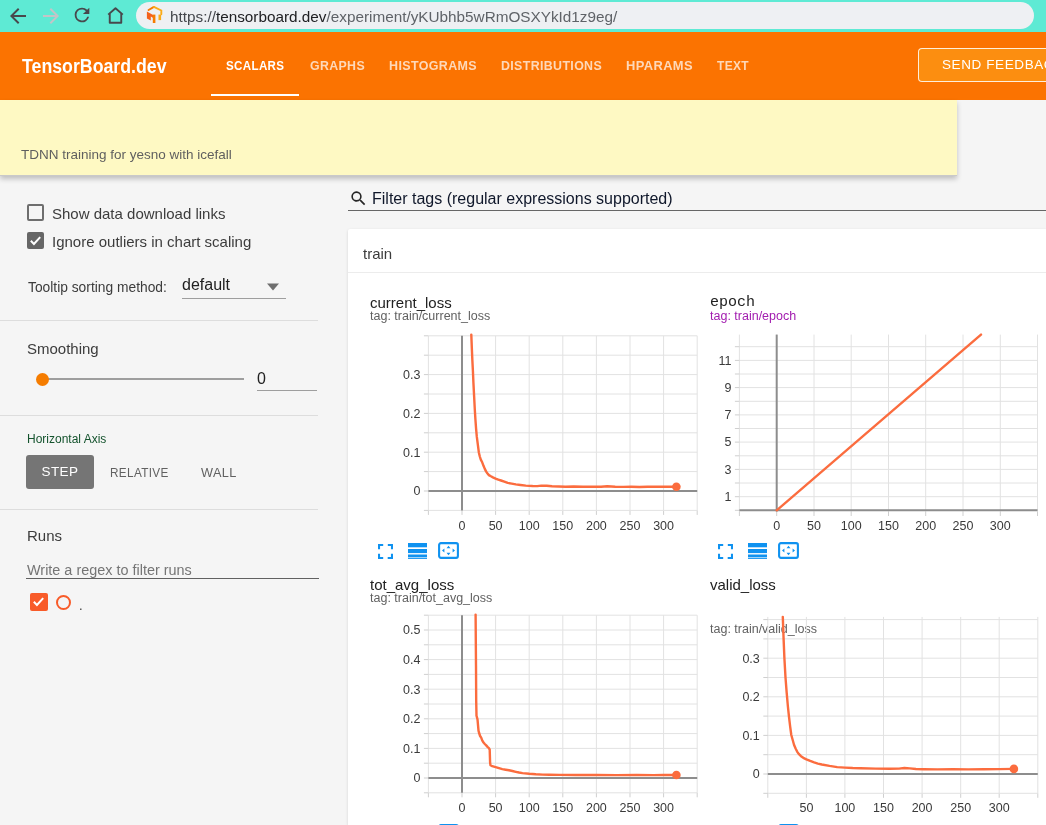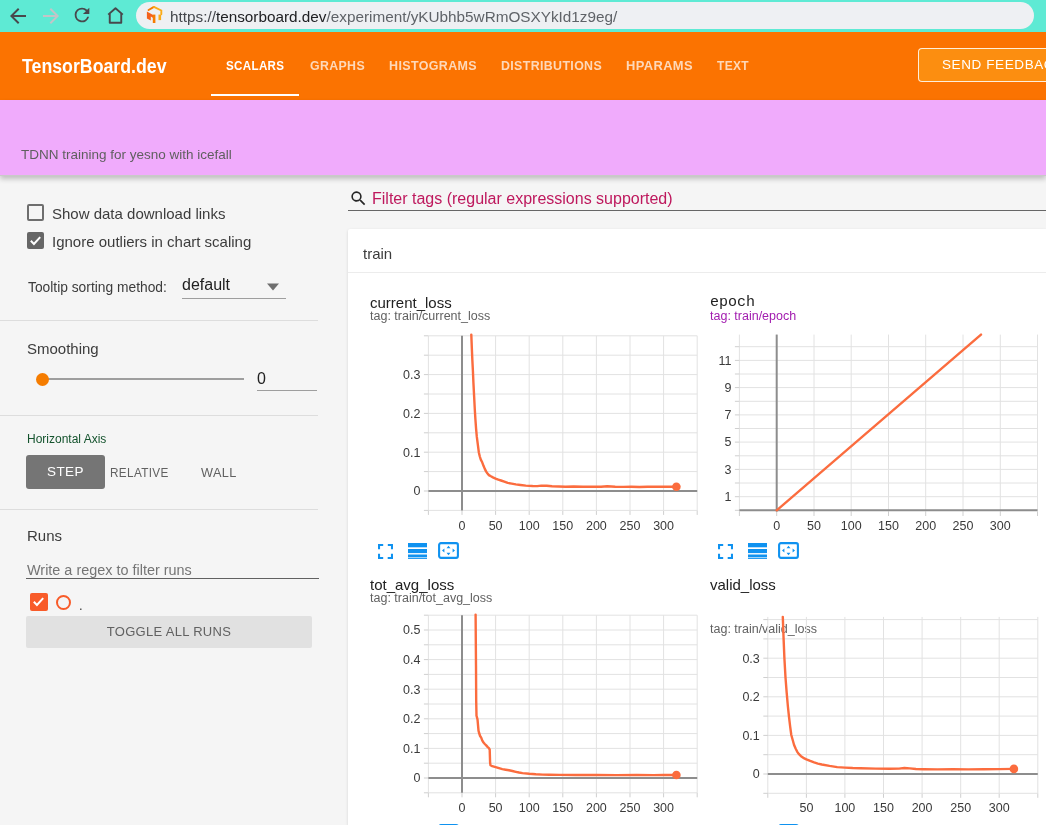--- a/index.html
+++ b/index.html
@@ -38,21 +38,21 @@
   <div class="abs" style="left:226px;top:26px;font-size:13.5px;font-weight:bold;color:#fff;letter-spacing:0.4px;transform:scaleX(0.858);transform-origin:0 0;">SCALARS</div>
   <div class="abs" style="left:310px;top:26px;font-size:13.5px;font-weight:bold;color:rgba(255,255,255,0.72);letter-spacing:0.4px;transform:scaleX(0.914);transform-origin:0 0;">GRAPHS</div>
   <div class="abs" style="left:389px;top:26px;font-size:13.5px;font-weight:bold;color:rgba(255,255,255,0.72);letter-spacing:0.4px;transform:scaleX(0.924);transform-origin:0 0;">HISTOGRAMS</div>
   <div class="abs" style="left:501px;top:26px;font-size:13.5px;font-weight:bold;color:rgba(255,255,255,0.72);letter-spacing:0.4px;transform:scaleX(0.917);transform-origin:0 0;">DISTRIBUTIONS</div>
   <div class="abs" style="left:626px;top:26px;font-size:13.5px;font-weight:bold;color:rgba(255,255,255,0.72);letter-spacing:0.4px;transform:scaleX(0.956);transform-origin:0 0;">HPARAMS</div>
   <div class="abs" style="left:717px;top:26px;font-size:13.5px;font-weight:bold;color:rgba(255,255,255,0.72);letter-spacing:0.4px;transform:scaleX(0.886);transform-origin:0 0;">TEXT</div>
   <div class="abs" style="left:211px;top:62px;width:88px;height:2px;background:#fff;"></div>
   <div class="abs" style="left:918px;top:16px;width:160px;height:34px;background:#fc8e10;border:1.5px solid rgba(255,255,255,0.85);border-radius:4px;color:#fff;font-size:13.5px;letter-spacing:0.6px;line-height:31px;padding-left:23px;">SEND FEEDBACK</div>
 </div>
 
-<div class="abs" style="left:0;top:100px;width:1046px;height:76px;background:#f0abfc;border-bottom:1px solid #c9c9c9;box-shadow:0 3px 5px rgba(0,0,0,0.22);z-index:5;">
+<div class="abs" style="left:0;top:100px;width:957px;height:76px;background:#fef9c3;border-bottom:1px solid #c9c9c9;box-shadow:0 3px 5px rgba(0,0,0,0.22);z-index:5;">
   <div class="abs" style="left:21px;top:47px;font-size:13.5px;color:#5f5f5f;">TDNN training for yesno with icefall</div>
 </div>
 
 <div class="abs" style="left:0;top:173px;width:348px;height:652px;">
   <div class="abs" style="left:27px;top:31px;width:17px;height:17px;border:2px solid #6e6e6e;border-radius:2px;background:#f5f5f5;"></div>
   <div class="abs" style="left:52px;top:32px;font-size:15px;color:#3c3c3c;">Show data download links</div>
   <div class="abs" style="left:27px;top:59px;width:17px;height:17px;background:#666;border-radius:2px;">
       <svg width="15" height="15" viewBox="0 0 24 24" style="position:absolute;left:1px;top:1px">
         <path fill="none" stroke="#fff" stroke-width="3.2" d="M4.5 12.5l5 5 10-11"></path>
       </svg>
@@ -62,41 +62,40 @@
   <div class="abs" style="left:182px;top:103px;font-size:16px;color:#212121;">default</div>
   <div class="abs" style="left:182px;top:125px;width:104px;height:1px;background:#9e9e9e;"></div>
   <div class="abs" style="left:0;top:147px;width:318px;height:1px;background:#ddd;"></div>
   <div class="abs" style="left:27px;top:167px;font-size:15px;color:#3c3c3c;">Smoothing</div>
   <div class="abs" style="left:42px;top:205px;width:202px;height:2px;background:#9e9e9e;"></div>
   <div class="abs" style="left:36px;top:199.5px;width:13px;height:13px;border-radius:50%;background:#f57c00;"></div>
   <div class="abs" style="left:257px;top:197px;font-size:16px;color:#212121;">0</div>
   <div class="abs" style="left:257px;top:217px;width:60px;height:1px;background:#9e9e9e;"></div>
   <div class="abs" style="left:0;top:242px;width:318px;height:1px;background:#ddd;"></div>
   <div class="abs" style="left:27px;top:259px;font-size:12px;color:#14532d;">Horizontal Axis</div>
-  <div class="abs" style="left:26px;top:282px;width:79px;height:34px;background:#757575;border-radius:3px;color:#fff;font-size:13.5px;letter-spacing:0.4px;text-align:center;line-height:34px;">STEP</div>
+  <div class="abs" style="left:26px;top:282px;width:68px;height:34px;background:#757575;border-radius:3px;color:#fff;font-size:13.5px;letter-spacing:0.4px;text-align:center;line-height:34px;">STEP</div>
   <div class="abs" style="left:110px;top:292px;font-size:13.5px;color:#616161;letter-spacing:0.4px;transform:scaleX(0.87);transform-origin:0 0;">RELATIVE</div>
   <div class="abs" style="left:201px;top:292px;font-size:13.5px;color:#616161;letter-spacing:0.4px;transform:scaleX(0.94);transform-origin:0 0;">WALL</div>
   <div class="abs" style="left:0;top:336px;width:318px;height:1px;background:#ddd;"></div>
   <div class="abs" style="left:27px;top:354px;font-size:15px;color:#3c3c3c;">Runs</div>
   <div class="abs" style="left:27px;top:388px;font-size:15.5px;color:#757575;transform:scaleX(0.93);transform-origin:0 0;">Write a regex to filter runs</div>
   <div class="abs" style="left:26px;top:405px;width:293px;height:1px;background:#616161;"></div>
   <div class="abs" style="left:30px;top:420px;width:18px;height:18px;background:#f85b29;border-radius:2px;">
       <svg width="15" height="15" viewBox="0 0 24 24" style="position:absolute;left:1px;top:1px">
         <path fill="none" stroke="#fff" stroke-width="3.2" d="M4.5 12.5l5 5 10-11"></path>
       </svg>
     </div>
   <div class="abs" style="left:56px;top:422px;width:15px;height:15px;border:2.4px solid #f85b29;border-radius:50%;"></div>
   <div class="abs" style="left:79px;top:425px;font-size:13px;color:#3c3c3c;">.</div>
-  <div class="abs" style="left:26px;top:443px;width:286px;height:32px;background:#e1e1e1;border-radius:2px;color:#616161;font-size:13px;letter-spacing:0.3px;text-align:center;line-height:32px;">TOGGLE ALL RUNS</div>
 </div>
 
 <svg style="position:absolute;left:349px;top:189px" width="19" height="19" viewBox="0 0 24 24" fill="#262626">
     <path d="M15.5 14h-.79l-.28-.27a6.5 6.5 0 1 0-.7.7l.27.28v.79l5 4.99L20.49 19l-4.99-5zm-6 0A4.5 4.5 0 1 1 14 9.5 4.5 4.5 0 0 1 9.5 14z"></path>
   </svg>
-<div class="abs" style="left:372px;top:190px;font-size:16px;color:#be185d;">Filter tags (regular expressions supported)</div>
+<div class="abs" style="left:372px;top:190px;font-size:16px;color:#0f172a;">Filter tags (regular expressions supported)</div>
 <div class="abs" style="left:348px;top:210px;width:698px;height:1px;background:#666;"></div>
 
 <div class="abs" style="left:348px;top:229px;width:698px;height:596px;background:#fff;box-shadow:0 1px 3px rgba(0,0,0,0.14);border-radius:2px 0 0 0;"></div>
 <div class="abs" style="left:363px;top:244.5px;font-size:15px;color:#3c3c3c;">train</div>
 <div class="abs" style="left:348px;top:272px;width:698px;height:1px;background:#ececec;"></div>
 
 <div class="abs" style="left:370px;top:294px;font-size:15px;color:#212121;">current_loss</div>
 <div class="abs" style="left:370px;top:308.5px;font-size:12.5px;color:#616161;">tag: train/current_loss</div>
 <div class="abs" style="left:710px;top:294px;font-size:15px;color:#212121;font-family:Liberation Mono, monospace;">epoch</div>
 <div class="abs" style="left:710px;top:308.5px;font-size:12.5px;color:#a21caf;">tag: train/epoch</div>

